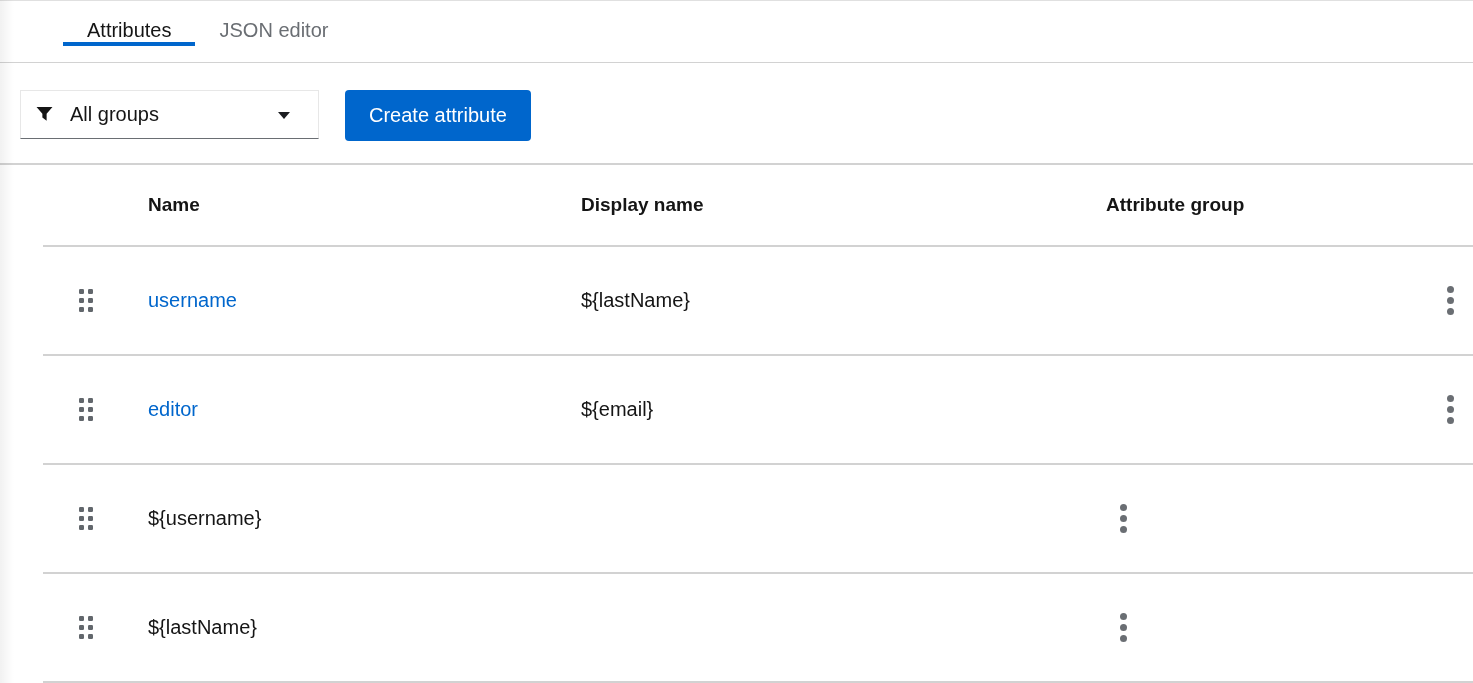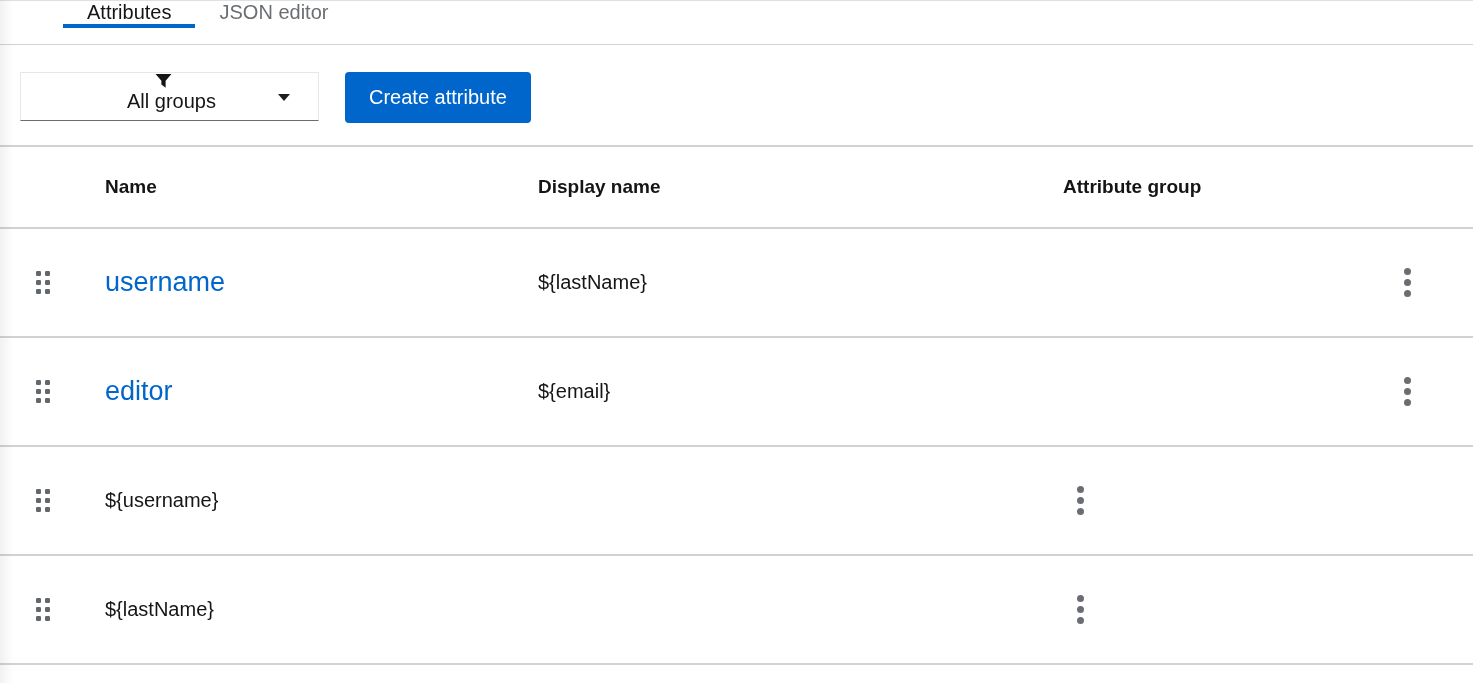--- a/index.html
+++ b/index.html
@@ -20,25 +20,25 @@
   }
   
   .left-shade{
     position:absolute;left:0;top:0;width:14px;height:683px;
     background:linear-gradient(to right,rgba(0,0,0,0.055),rgba(0,0,0,0));
     pointer-events:none;z-index:50;
   }
 
   
   .tabbar{
-    height:45px;
+    height:63px;
     border-top:1px solid #e0e0e0;
     border-bottom:1px solid var(--border);
     display:flex;
-    align-items:flex-start;
+    align-items:center;
     padding-left:63px;
   }
   .tab{
     display:flex;align-items:center;
     padding:0 24px;
     font-size:20px;
     color:var(--muted);
     border-bottom:4px solid transparent;
     margin-bottom:-1px;
     cursor:pointer;
@@ -62,21 +62,20 @@
     width:299px;height:49px;
     background:#fff;
     border:1px solid #e7e7e7;
     border-bottom:1px solid var(--muted);
     display:flex;align-items:center;
     padding:0 28px 0 15px;
     position:relative;
     font-size:20px;color:var(--text);
     cursor:pointer;
     font-family:inherit;
-    flex-direction:column;
   }
   .group-select .filter-ic{width:17px;height:17px;flex:none;display:block;}
   .group-select .sel-label{margin-left:17px;white-space:nowrap;}
   .group-select .caret{
     position:absolute;right:28px;top:50%;margin-top:-3px;
     width:0;height:0;
     border-left:6px solid transparent;
     border-right:6px solid transparent;
     border-top:7px solid #1b1d21;
   }
@@ -90,40 +89,41 @@
     font-size:20px;
     font-family:inherit;
     cursor:pointer;
   }
 
   
   .grid-row{
     display:grid;
     grid-template-columns:105px 433px 525px 327px 1fr;
     align-items:center;
+    margin-left:43px;
   }
   .thead{
     height:82px;
     border-bottom:2px solid var(--border);
   }
   .th{
     font-size:19px;font-weight:bold;color:var(--text);
   }
   .trow{
     height:109px;
     border-bottom:2px solid var(--border);
   }
   .drag-cell{display:flex;justify-content:flex-start;padding-left:36px;}
   .drag-btn{
     background:none;border:none;padding:0;cursor:grab;line-height:0;
   }
   .name-link{
     color:var(--blue);
     text-decoration:none;
-    font-size:27px;
+    font-size:20px;
     cursor:pointer;
     text-align:right;
   }
   .display-cell{font-size:20px;color:var(--text);}
   .group-cell{font-size:20px;color:var(--text);}
   .kebab-cell{display:flex;justify-content:flex-start;padding-left:8px;}
   .kebab-btn{
     background:none;border:none;padding:3px 6px;cursor:pointer;line-height:0;
   }
 </style>

